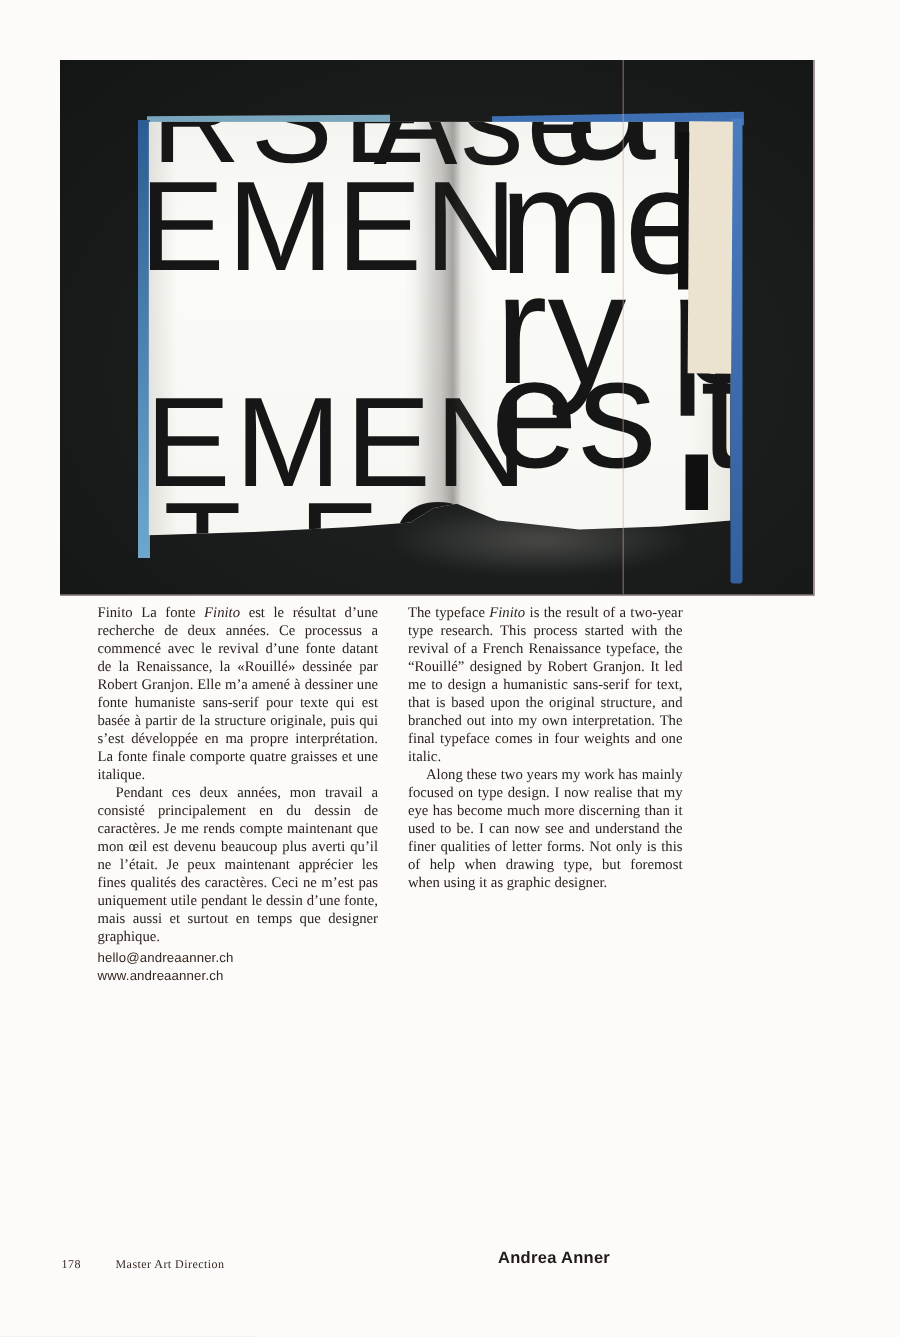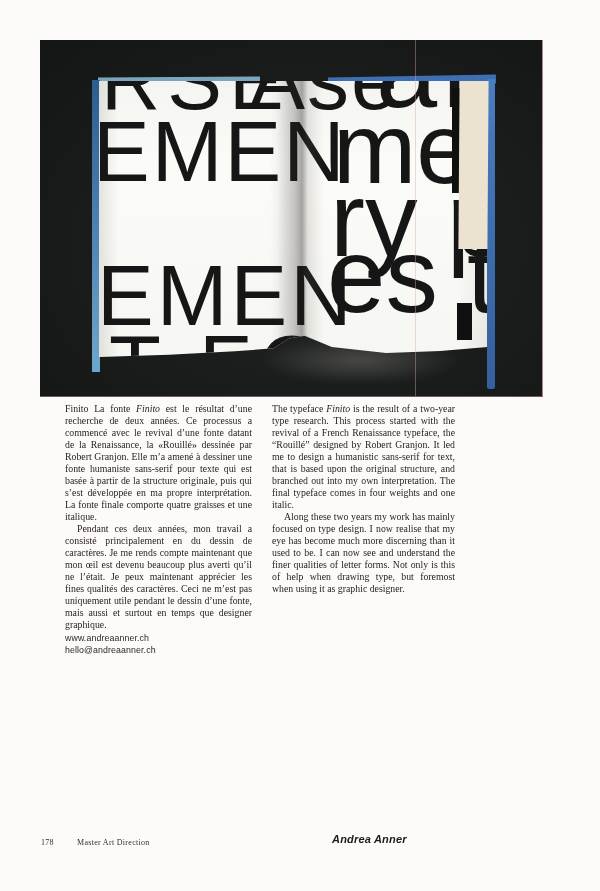--- a/index.html
+++ b/index.html
@@ -64,21 +64,20 @@
   
   .footer-left {
     position:absolute; left:41px; top:838px;
     font-family:Liberation Serif, serif; font-size:8px; letter-spacing:.3px; color:#3a2b26;
   }
   .footer-left .pageno { display:inline-block; width:36px; }
   .footer-author {
     position:absolute; left:332px; top:833px;
     font-family:"Liberation Sans",sans-serif; font-weight:bold; font-size:11px; color:#211a16;
     letter-spacing:.2px;
-    font-style:italic;
   }
 </style>
 </head>
 <body>
 
 <div class="sheet">
 
   <div class="photo">
     <div class="curl-shadow"></div>
 
@@ -109,22 +108,22 @@
     </div>
 
     <div class="page-block-cream"></div>
     <div class="crease-line"></div>
   </div>
 
   <div class="col col-fr">
     <p><span>Finito La fonte</span> <i>Finito</i> <span>est le résultat d’une recherche de deux années. Ce processus a commencé avec le revival d’une fonte datant de la Renaissance, la «Rouillé» dessinée par Robert Granjon. Elle m’a amené à dessiner une fonte humaniste sans-serif pour texte qui est basée à partir de la structure originale, puis qui s’est développée en ma propre interprétation. La fonte finale comporte quatre graisses et une italique.</span></p>
     <p>Pendant ces deux années, mon travail a consisté principalement en du dessin de caractères. Je me rends compte maintenant que mon œil est devenu beaucoup plus averti qu’il ne l’était. Je peux maintenant apprécier les fines qualités des caractères. Ceci ne m’est pas uniquement utile pendant le dessin d’une fonte, mais aussi et surtout en temps que designer graphique.</p>
     <div class="contact">
+      <div>hello@andreaanner.ch</div>
       <div>www.andreaanner.ch</div>
-      <div>hello@andreaanner.ch</div>
     </div>
   </div>
 
   <div class="col col-en">
     <p><span>The typeface</span> <i>Finito</i> <span>is the result of a two-year type research. This process started with the revival of a French Renaissance typeface, the “Rouillé” designed by Robert Granjon. It led me to design a humanistic sans-serif for text, that is based upon the original structure, and branched out into my own interpretation. The final typeface comes in four weights and one italic.</span></p>
     <p>Along these two years my work has mainly focused on type design. I now realise that my eye has become much more discerning than it used to be. I can now see and understand the finer qualities of letter forms. Not only is this of help when drawing type, but foremost when using it as graphic designer.</p>
   </div>
 
   <div class="footer-left">
     <span class="pageno">178</span><span>Master Art Direction</span>

